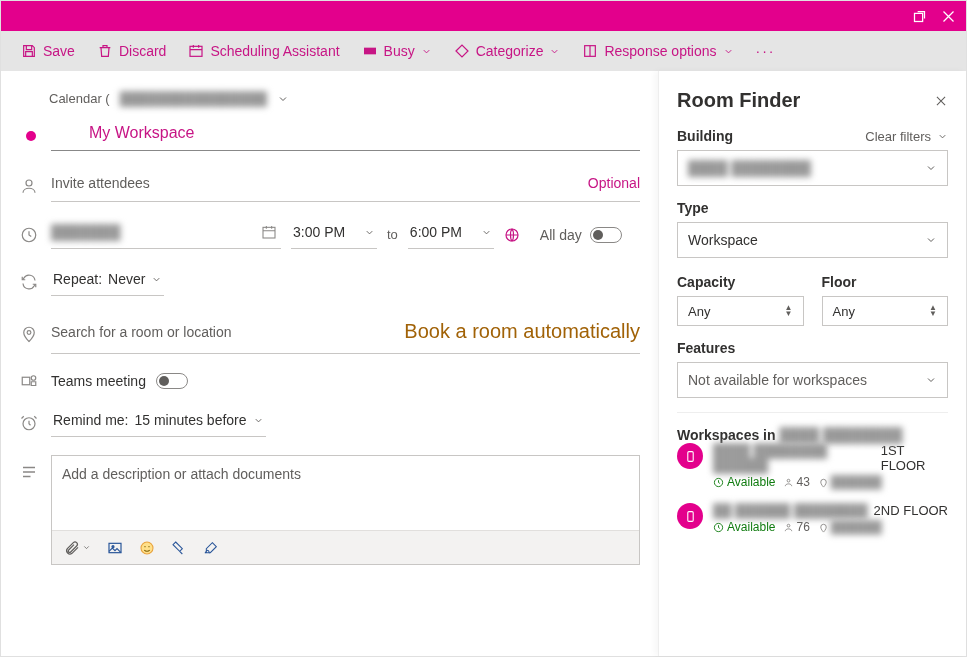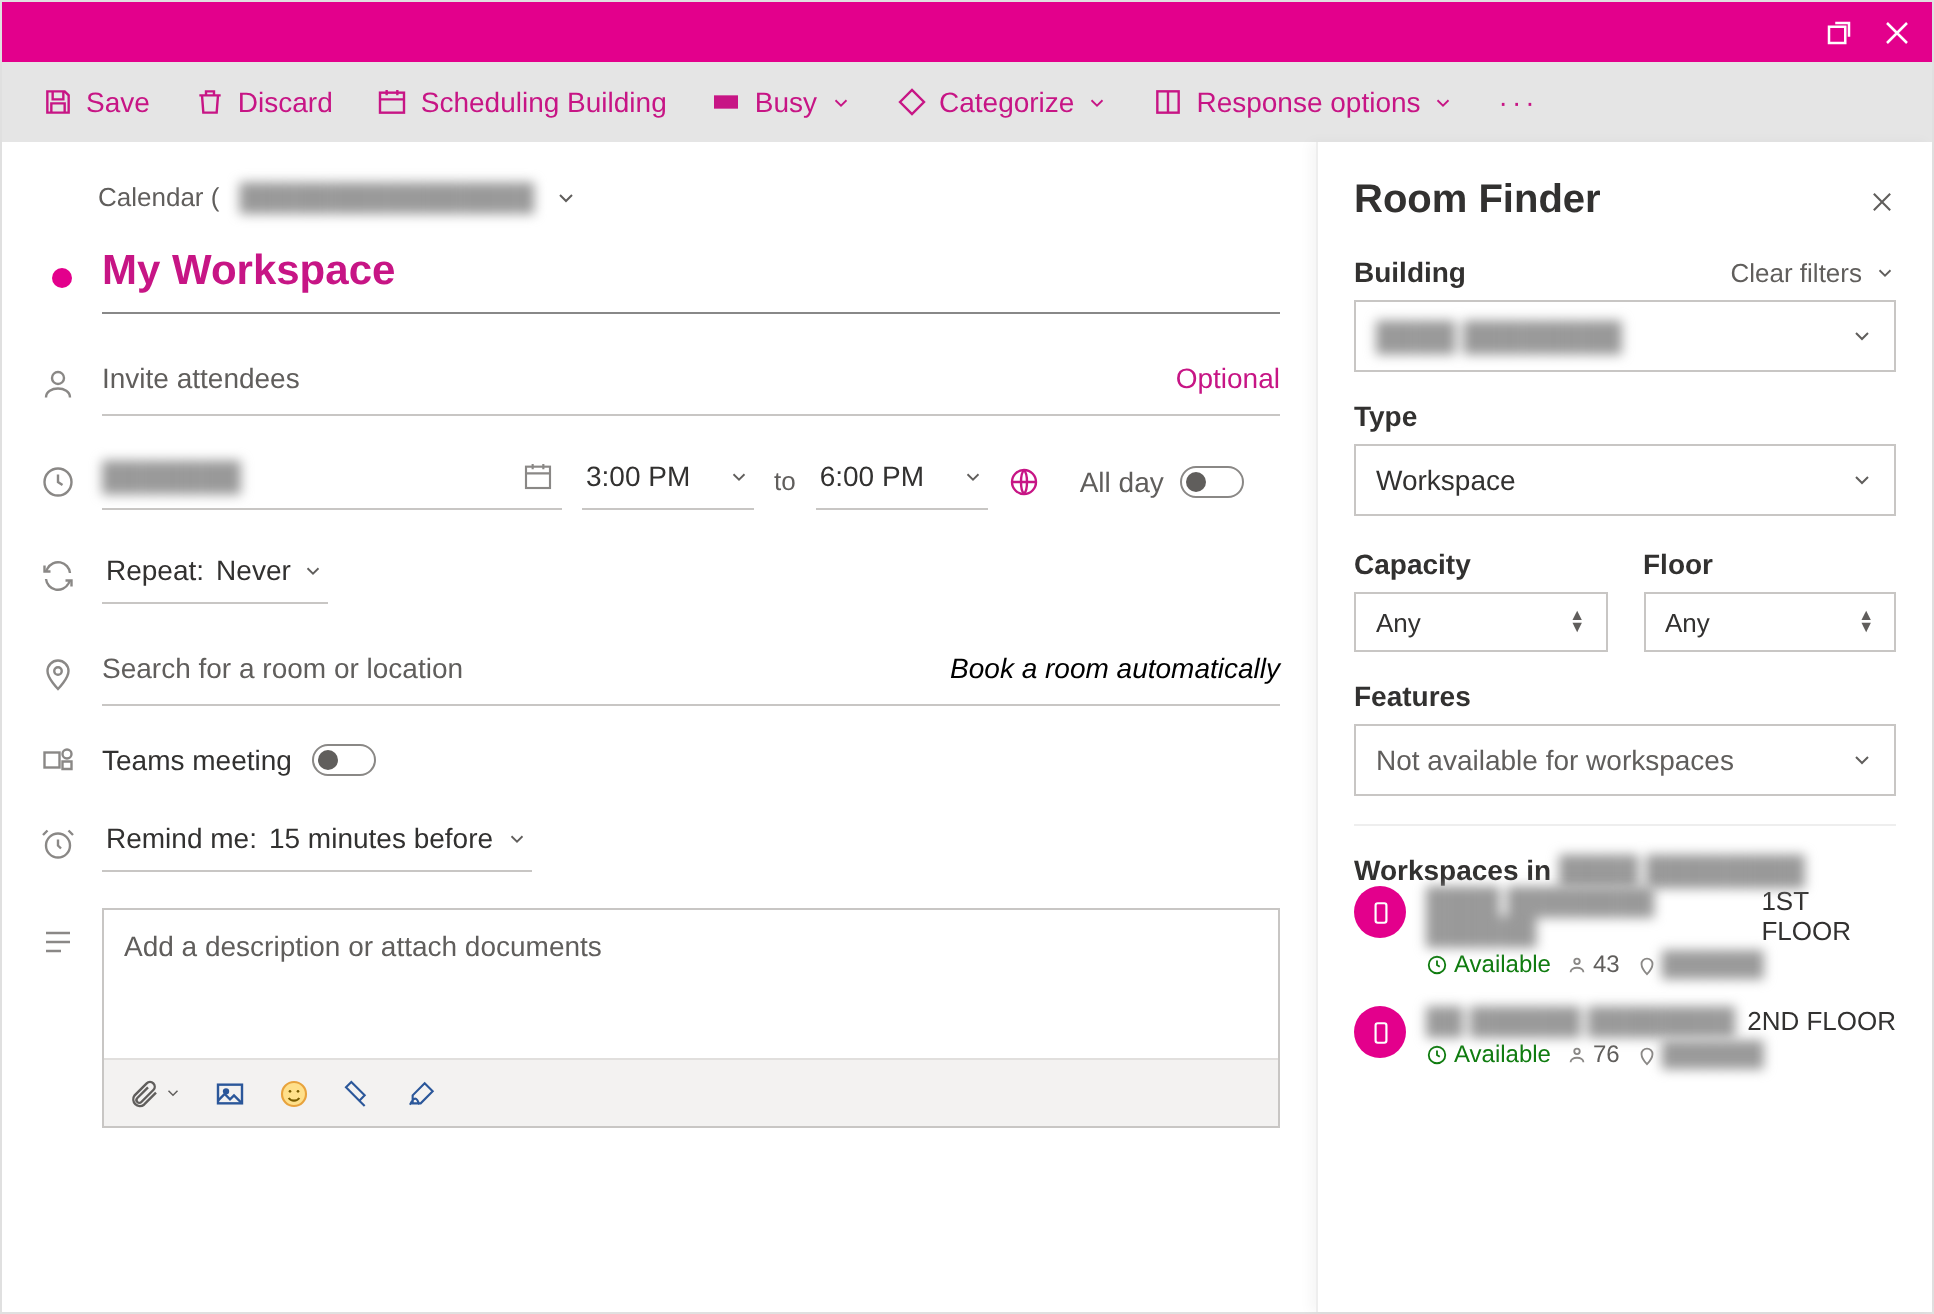--- a/index.html
+++ b/index.html
@@ -13,35 +13,35 @@
     .body { flex: 1; display: flex; min-height: 0; }
     .main { flex: 1; padding: 20px 18px 20px 18px; overflow: auto; }
     .side { width: 308px; border-left: 1px solid #eee; box-shadow: -3px 0 6px rgba(0,0,0,.04); padding: 18px 18px; }
     .row { display: flex; align-items: center; margin-bottom: 18px; gap: 12px; }
     .row .icon-col { width: 20px; display: flex; justify-content: center; color: #8a8886; }
     .row .content { flex: 1; }
     .underline { border-bottom: 1px solid #c8c6c4; }
     .underline.dark { border-bottom: 1px solid #888; }
     .breadcrumb { display: flex; align-items: center; gap: 10px; color: #605e5c; font-size: 13px; margin-left: 30px; margin-bottom: 14px; }
     .blurred { filter: blur(3px); color: #999; user-select: none; }
-    .title-input { font-size: 21px; font-weight: 700; color: #c71585; border: none; outline: none; width: 100%; padding: 4px 0 8px; }
+    .title-input { font-size: 16px; font-weight: 400; color: #c71585; border: none; outline: none; width: 100%; padding: 4px 0 8px; margin-left: 38px; }
     .bullet { width: 10px; height: 10px; border-radius: 50%; background: #e3008c; margin-left: 4px; }
     .attendee-row { display: flex; align-items: center; justify-content: space-between; padding: 6px 0 10px; color: #605e5c; }
     .optional { color: #c71585; font-size: 14px; }
     .time-row { display: flex; align-items: center; gap: 10px; }
     .date-box { position: relative; flex: 0 0 230px; display: flex; align-items: center; justify-content: space-between; padding: 4px 4px 8px 0; }
     .time-select { width: 86px; padding: 4px 2px 8px; display: flex; align-items: center; justify-content: space-between; }
     .to-label { color: #605e5c; font-size: 13px; }
     .allday { display: flex; align-items: center; gap: 8px; margin-left: 10px; color: #605e5c; }
     .toggle { width: 32px; height: 16px; border-radius: 10px; border: 1px solid #8a8886; position: relative; background: #fff; }
     .toggle::after { content: ""; position: absolute; width: 10px; height: 10px; border-radius: 50%; background: #605e5c; top: 2px; left: 2px; }
     .repeat-box { display: inline-flex; align-items: center; gap: 6px; padding: 4px 2px 8px; color: #323130; }
     .location-row { display: flex; align-items: center; justify-content: space-between; padding: 6px 0 10px; }
     .location-row span:first-child { color: #605e5c; }
-    .auto-link { color: #000000; font-size: 14px; font-style: italic; }
+    .auto-link { color: #a16207; font-size: 20px; }
     .teams-row { display: flex; align-items: center; gap: 10px; color: #323130; }
     .remind-box { display: inline-flex; align-items: center; gap: 6px; padding: 4px 2px 8px; }
     .desc-box { border: 1px solid #c8c6c4; min-height: 110px; display: flex; flex-direction: column; }
     .desc-area { flex: 1; padding: 10px 10px; color: #605e5c; }
     .desc-tools { height: 34px; background: #f3f2f1; border-top: 1px solid #e1dfdd; display: flex; align-items: center; gap: 16px; padding: 0 12px; }
     .side h2 { font-size: 20px; font-weight: 600; margin-bottom: 16px; display: flex; justify-content: space-between; align-items: center; }
     .side .label-row { display: flex; justify-content: space-between; align-items: center; margin: 8px 0 6px; font-weight: 600; font-size: 14px; }
     .side .clear { font-weight: 400; font-size: 13px; color: #605e5c; display: inline-flex; align-items: center; gap: 6px; }
     .side .sel { border: 1px solid #c8c6c4; height: 36px; display: flex; align-items: center; justify-content: space-between; padding: 0 10px; color: #323130; width: 100%; background: #fff; }
     .side .sel.small { height: 30px; font-size: 13px; }
@@ -89,21 +89,21 @@
       <svg width="16" height="16" viewBox="0 0 24 24" stroke-width="1.8">
           <path d="M4 7h16 M9 7V4h6v3 M6 7l1 13h10l1-13"></path>
         </svg>
       <span>Discard</span>
     </span>
     <span class="tbtn">
       <svg width="16" height="16" viewBox="0 0 24 24" stroke-width="1.8">
           <rect x="3" y="5" width="18" height="15"></rect>
           <path d="M3 10h18 M8 3v4 M16 3v4"></path>
         </svg>
-      <span>Scheduling Building</span>
+      <span>Scheduling Assistant</span>
     </span>
     <span class="tbtn">
       <svg width="16" height="16" viewBox="0 0 24 24">
           <rect x="3" y="7" width="18" height="10" fill="#c71585" stroke="none"></rect>
         </svg>
       <span>Busy</span>
       <svg class="chev" width="11" height="11" viewBox="0 0 24 24" stroke-width="2">
           <path d="M6 9l6 6 6-6"></path>
         </svg>
     </span>

